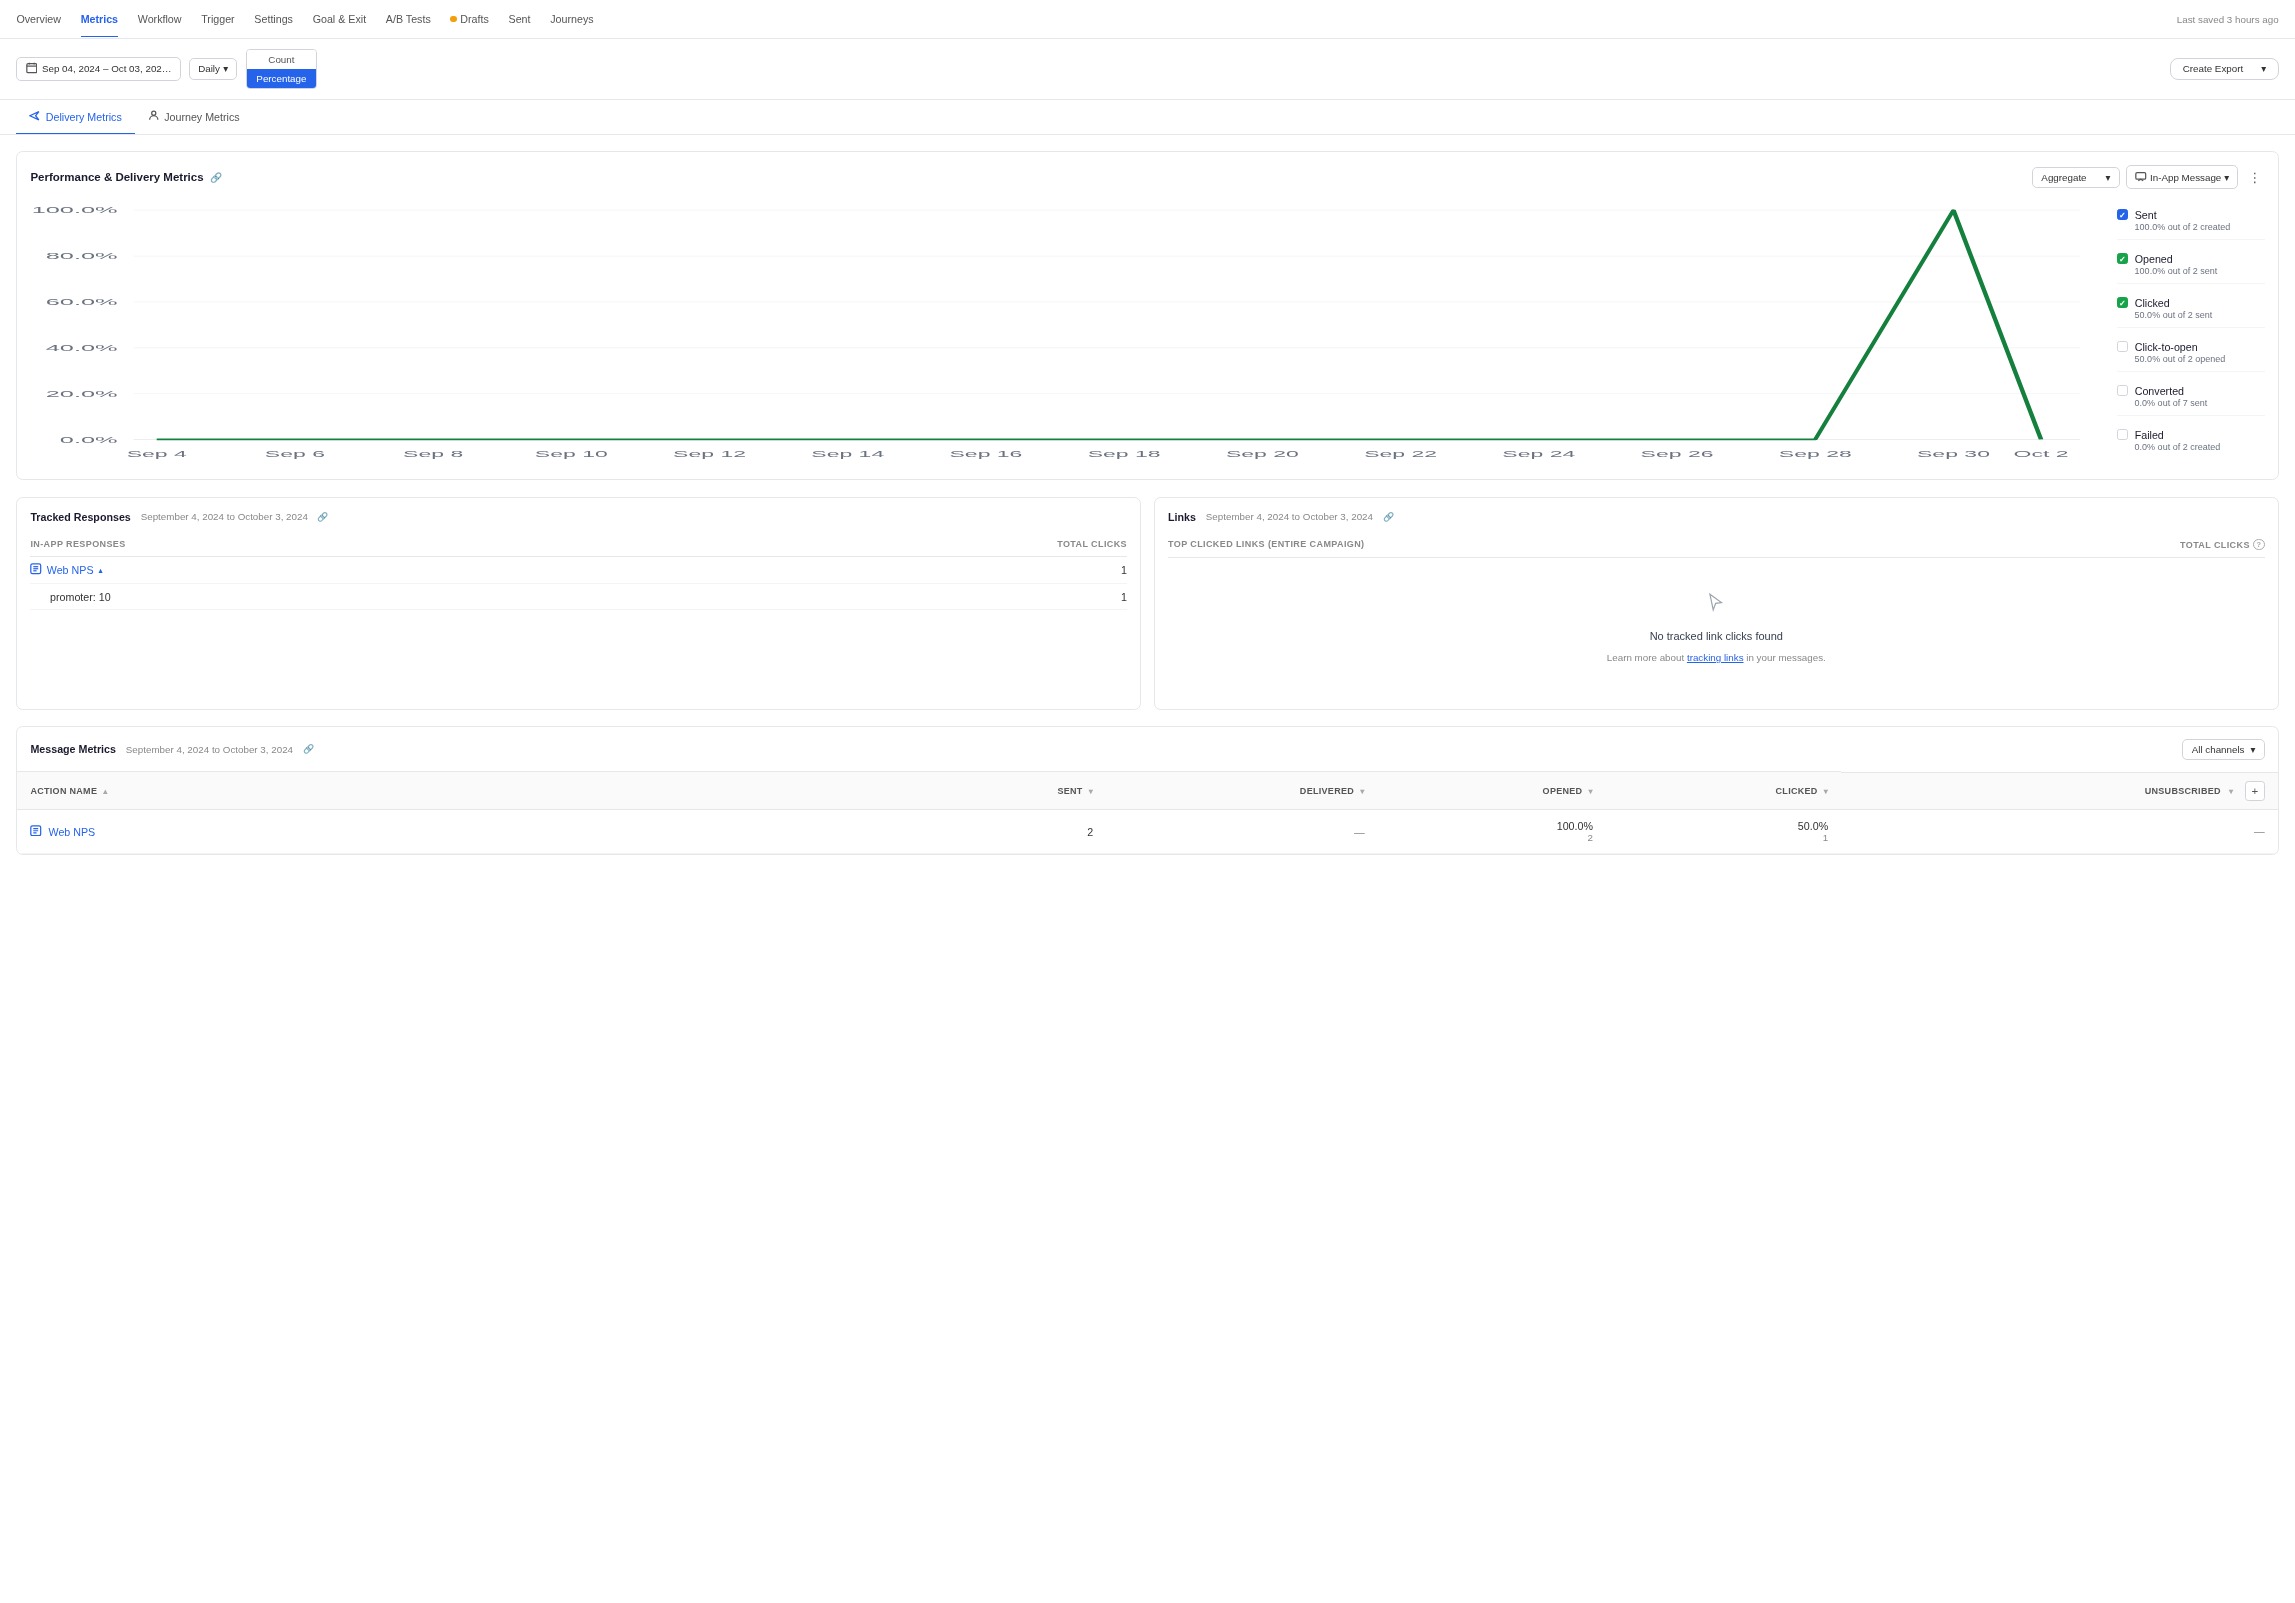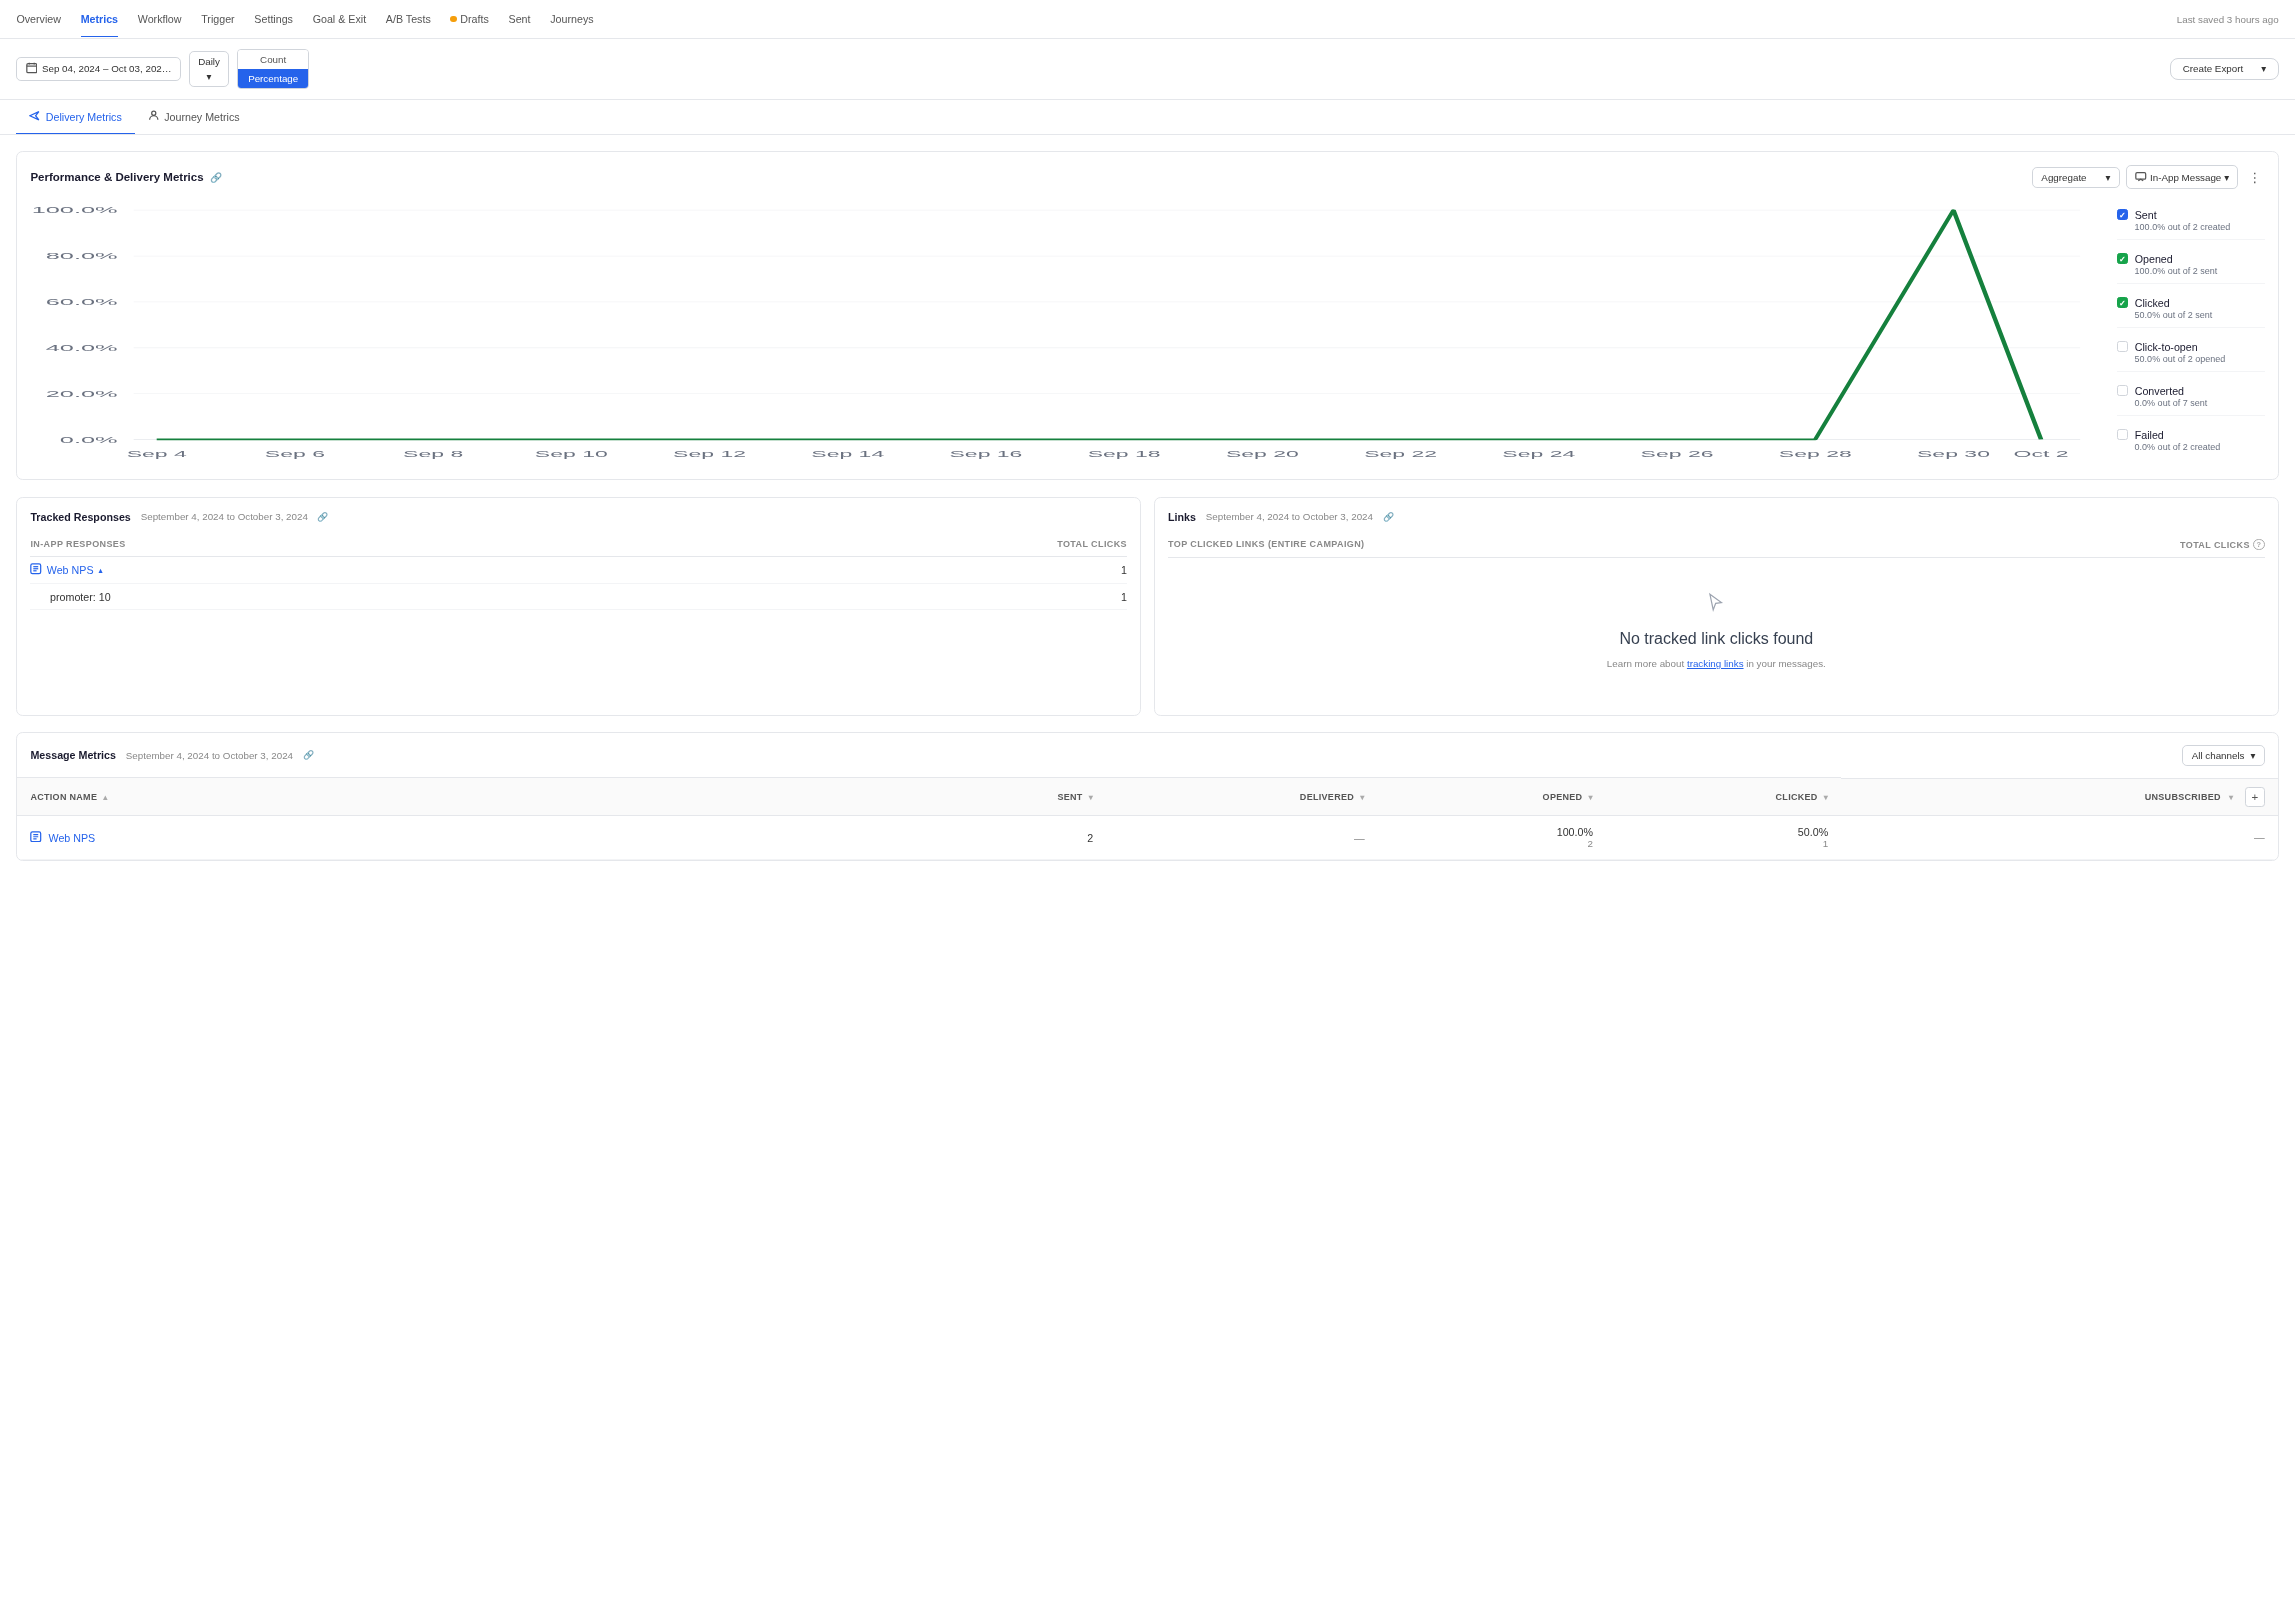--- a/index.html
+++ b/index.html
@@ -11,21 +11,21 @@
     .nav-item { font-size: 10.7px; color: #555; cursor: pointer; padding: 11.5px 0; text-decoration: none; }
     .nav-item.active { color: #2563eb; font-weight: 600; border-bottom: 1.6px solid #2563eb; }
     .drafts-dot { width: 6.6px; height: 6.6px; background: #f59e0b; border-radius: 50%; display: inline-block; margin-right: 3.3px; }
     .last-saved { font-size: 9.8px; color: #888; }
 
     
     .toolbar { display: flex; align-items: center; gap: 8.2px; padding: 9.8px 16.4px; border-bottom: 0.8px solid #e5e7eb; justify-content: space-between; }
     .toolbar-left { display: flex; align-items: center; gap: 8.2px; }
     .date-picker { display: flex; align-items: center; gap: 4.9px; border: 0.8px solid #d1d5db; border-radius: 4.9px; padding: 4.1px 8.2px; font-size: 9.8px; cursor: pointer; color: #333; background: #fff; }
     .date-picker svg { width: 11.5px; height: 11.5px; }
-    .select-btn { border: 0.8px solid #d1d5db; border-radius: 4.9px; padding: 4.1px 8.2px; font-size: 9.8px; cursor: pointer; background: #fff; display: flex; align-items: center; gap: 3.3px; color: #333; flex-direction: column; }
+    .select-btn { border: 0.8px solid #d1d5db; border-radius: 4.9px; padding: 4.1px 8.2px; font-size: 9.8px; cursor: pointer; background: #fff; display: flex; align-items: center; gap: 3.3px; color: #333; }
     .toggle-group { display: flex; border: 0.8px solid #d1d5db; border-radius: 4px; overflow: hidden; flex-direction: column; }
     .toggle-btn { padding: 4.1px 9.8px; font-size: 9.8px; cursor: pointer; border: none; background: #fff; color: #555; }
     .toggle-btn.active { background: #2563eb; color: #fff; font-weight: 500; }
     .create-export-btn { border: 0.8px solid #d1d5db; border-radius: 8px; padding: 4.9px 11.5px; font-size: 9.8px; cursor: pointer; background: #fff; display: flex; align-items: center; gap: 18px; color: #333; font-weight: 500; }
 
     
     .tab-bar { display: flex; padding: 0 16.4px; border-bottom: 0.8px solid #e5e7eb; }
     .tab { display: flex; align-items: center; gap: 4.9px; padding: 9.8px 13px; font-size: 10.7px; cursor: pointer; color: #555; border-bottom: 1.6px solid transparent; }
     .tab.active { color: #2563eb; border-bottom: 1.6px solid #2563eb; font-weight: 500; }
     .tab svg { width: 11.5px; height: 11.5px; }
@@ -63,21 +63,21 @@
     .panel-date { font-size: 9.8px; color: #888; margin-left: 3.3px; font-weight: 400; }
 
     .col-header { display: flex; justify-content: space-between; font-size: 9px; color: #888; font-weight: 600; text-transform: uppercase; letter-spacing: 0.4px; padding: 6.6px 0; border-bottom: 0.8px solid #e5e7eb; }
     .response-row { display: flex; justify-content: space-between; align-items: center; padding: 6.6px 0; border-bottom: 0.8px solid #f3f4f6; }
     .response-row-name { display: flex; align-items: center; gap: 4.9px; color: #2563eb; cursor: pointer; font-size: 10.7px; }
     .response-row-sub { padding-left: 19.7px; font-size: 10.7px; color: #333; }
     .response-count { font-size: 10.7px; color: #333; }
 
     .no-data-container { display: flex; flex-direction: column; align-items: center; justify-content: center; padding: 33px 16.4px; gap: 9.8px; }
     .no-data-icon { color: #9ca3af; font-size: 23px; }
-    .no-data-title { font-size: 16px; font-weight: 500; color: #374151; }
+    .no-data-title { font-size: 11px; font-weight: 500; color: #374151; }
     .no-data-sub { font-size: 9.8px; color: #888; text-align: center; }
     .no-data-sub a { color: #2563eb; text-decoration: underline; }
 
     
     .msg-metrics { border: 0.8px solid #e5e7eb; border-radius: 6.6px; overflow: hidden; }
     .msg-metrics-header { padding: 11.5px 13px; display: flex; align-items: center; justify-content: space-between; }
     .msg-metrics-title { font-size: 10.7px; font-weight: 600; color: #1a1a2e; display: flex; align-items: center; gap: 6.6px; }
     .all-channels-btn { border: 0.8px solid #d1d5db; border-radius: 4.9px; padding: 4.1px 8.2px; font-size: 9.8px; cursor: pointer; background: #fff; display: flex; align-items: center; gap: 6px; color: #333; }
     .table-wrapper { overflow-x: auto; }
     table { width: 100%; border-collapse: collapse; }

